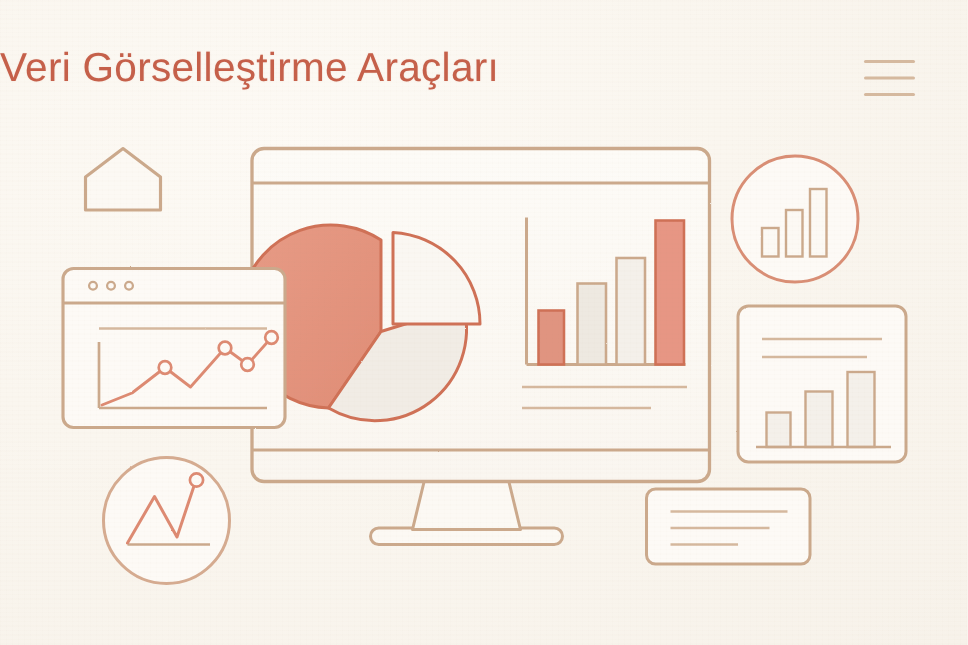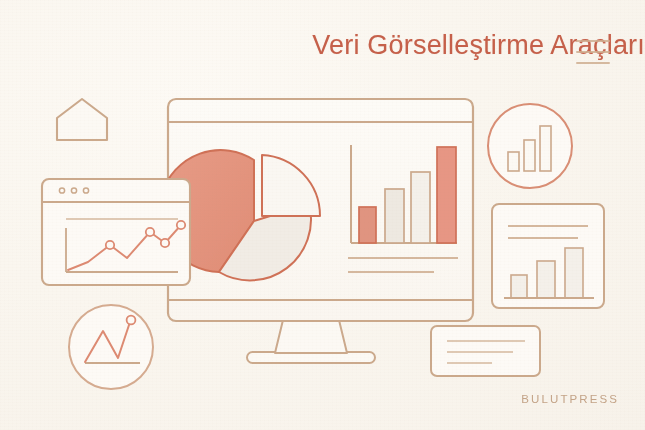--- a/index.html
+++ b/index.html
@@ -37,21 +37,21 @@
     width: 645px;
     height: 430px;
   }
 
   
   #title {
     position: absolute;
     left: 0;
     top: 30px;
     width: 645px;
-    text-align: right;
+    text-align: left;
     font-size: 27px;
     letter-spacing: .2px;
     color: #c5604a;
     font-weight: 400;
     white-space: nowrap;
     text-shadow: 0 0 1px rgba(197,96,74,.18);
   }
 
   
   #hamburger {
@@ -208,15 +208,14 @@
   <div id="grain"></div>
 
   <div id="title">Veri Görselleştirme Araçları</div>
 
   <div id="hamburger">
     <span></span>
     <span></span>
     <span></span>
   </div>
 
-  <div id="brand">BULUTPRESS</div>
 
 </div>
 
 </body></html>

